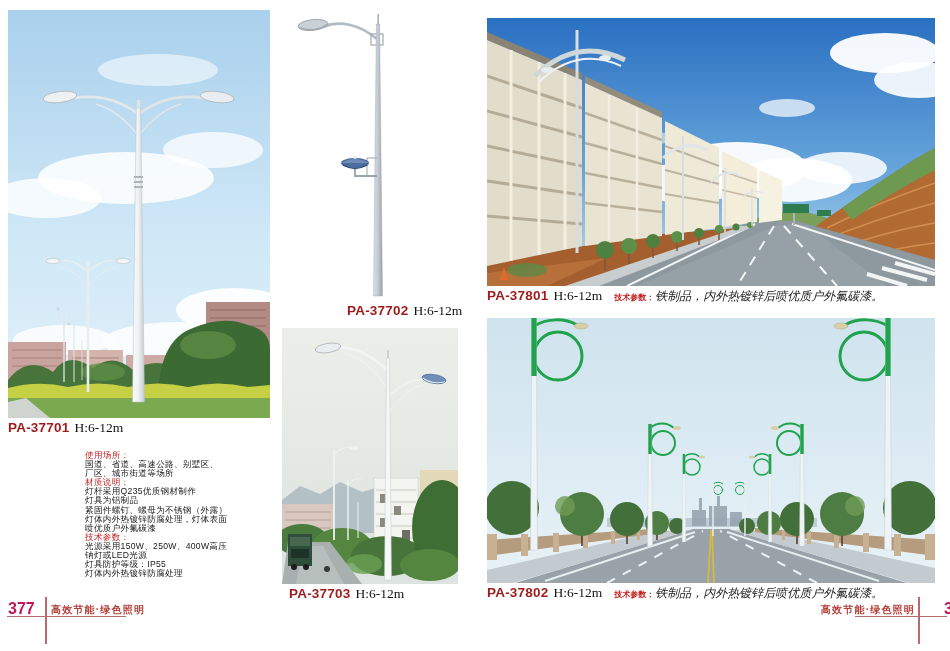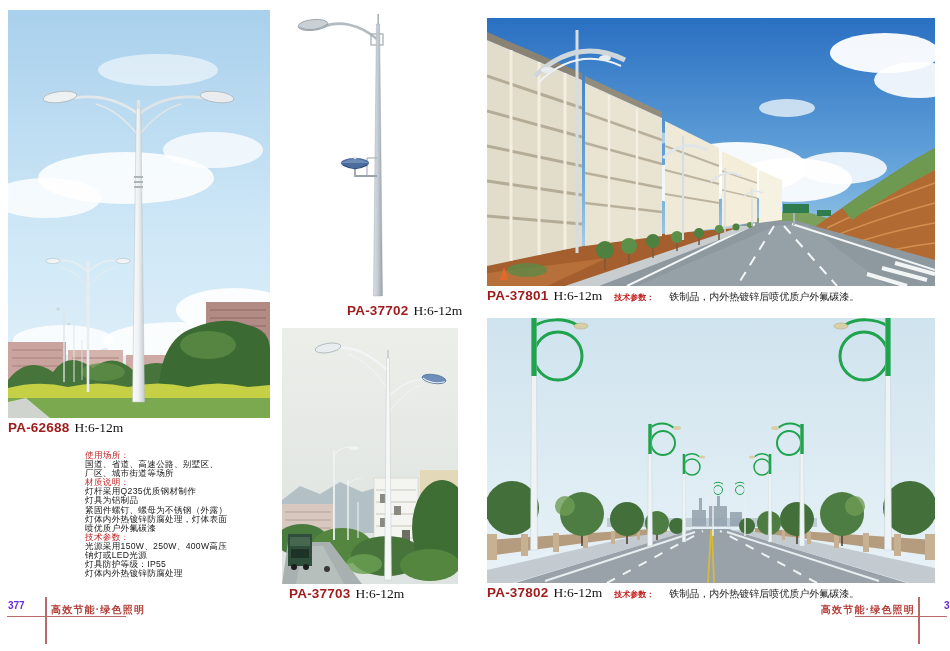--- a/index.html
+++ b/index.html
@@ -5,24 +5,24 @@
   html,body{margin:0;padding:0;}
   body{
     width:950px;height:651px;background:#ffffff;position:relative;overflow:hidden;
     font-family:"Liberation Sans","DejaVu Sans",sans-serif;
   }
   .photo{position:absolute;display:block;}
   .prod-label{position:absolute;white-space:nowrap;display:flex;align-items:baseline;}
   .prod-label .code{color:var(--product-code,#9e1b1b);font-weight:bold;font-size:13.5px;letter-spacing:.2px;}
   .prod-label .ht{color:#121212;font-size:13.5px;font-weight:500;margin-left:5px;font-family:Liberation Serif, serif;}
   .prod-label .note-label{color:var(--section-title,#c42222);font-weight:bold;font-size:8px;margin-left:12px;}
-  .prod-label .note{color:#222;font-size:10px;margin-left:15px;}
+  .prod-label .note{color:#222;font-size:12px;margin-left:1px;font-style:italic;}
   .spec{position:absolute;left:85px;top:451px;font-size:8.6px;line-height:9.1px;color:#171717;font-weight:500;letter-spacing:.3px;}
   .spec .title{color:var(--section-title,#c42222);font-weight:normal;}
-  .footer-num{position:absolute;font-size:10px;font-weight:bold;color:#6d28d9;}
+  .footer-num{position:absolute;font-size:16px;font-weight:bold;color:#be185d;}
   .footer-slogan{position:absolute;font-size:10px;font-weight:bold;color:#b5413c;letter-spacing:1.2px;}
   .vline{position:absolute;width:1.5px;background:var(--footer-accent,#b96a6a);}
   .hline{position:absolute;height:1px;background:var(--footer-accent,#b96a6a);}
 </style>
 </head>
 <body>
 
 <svg class="photo" style="left:8px;top:10px" width="262" height="408" viewBox="0 0 262 408" role="img">
   <defs>
     <linearGradient id="sky1" x1="0" y1="0" x2="0" y2="1">
@@ -104,21 +104,21 @@
     <g transform="rotate(-7 52 87)">
         <ellipse cx="52" cy="87" rx="17" ry="5.5" fill="#eef1f2" stroke="#aab4b9" stroke-width=".8"></ellipse>
       </g>
     <g transform="rotate(7 209 87)">
         <ellipse cx="209" cy="87" rx="17" ry="5.5" fill="#e9edef" stroke="#aab4b9" stroke-width=".8"></ellipse>
       </g>
   </g>
 </svg>
 
 <div class="prod-label" style="left:8px;top:420px">
-  <span class="code">PA-62688</span>
+  <span class="code">PA-37701</span>
   <span class="ht">H:6-12m</span>
 </div>
 
 <div class="spec">
   <div class="title">使用场所：</div>
   <div>国道、省道、高速公路、别墅区、</div>
   <div>厂区、城市街道等场所</div>
   <div class="title">材质说明：</div>
   <div>灯杆采用Q235优质钢材制作</div>
   <div>灯具为铝制品</div>

